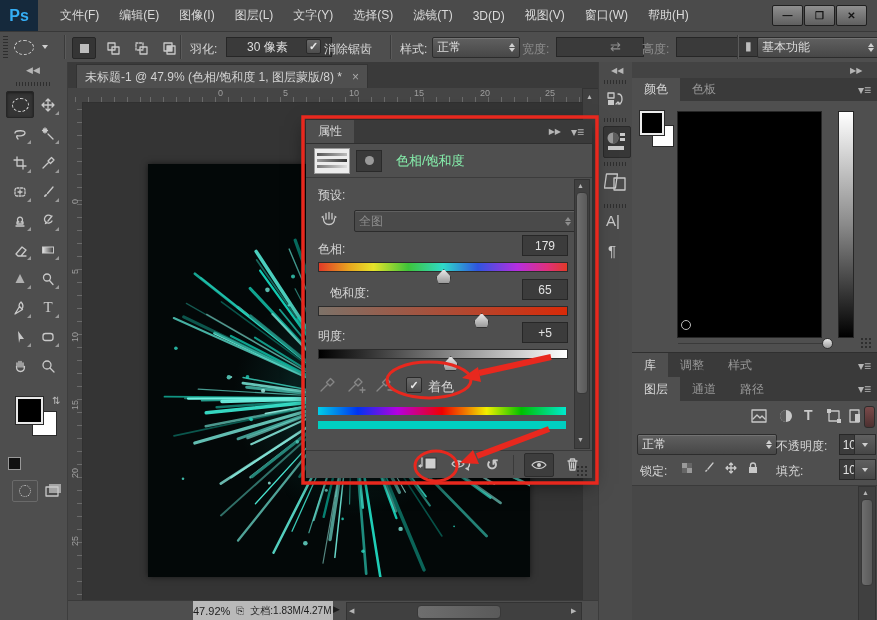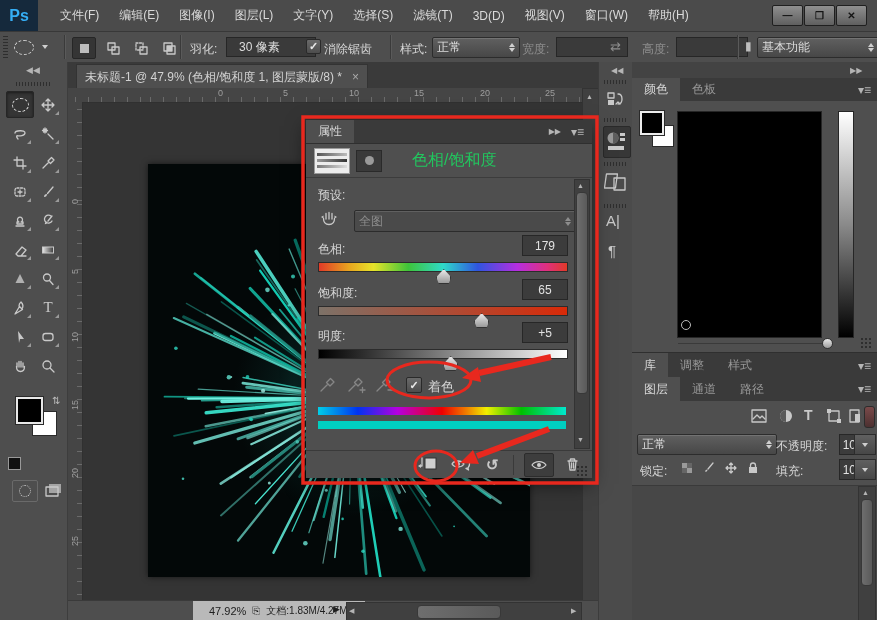--- a/index.html
+++ b/index.html
@@ -8,21 +8,21 @@
   .abs{position:absolute}
   .row{display:flex;align-items:center}
   
   .dd{background:linear-gradient(#606060,#474747);border:1px solid #2c2c2c;border-radius:2px;
       display:flex;align-items:center;padding:0 4px;color:#dcdcdc;box-shadow:inset 0 1px 0 rgba(255,255,255,.12)}
   .dd.dis{background:#4a4a4a;color:#8d8d8d}
   .ud{margin-left:auto;display:flex;flex-direction:column;gap:1px;align-items:center;padding-left:4px}
   .tu{width:0;height:0;border-left:3px solid transparent;border-right:3px solid transparent;border-bottom:4px solid #cfcfcf}
   .td{width:0;height:0;border-left:3px solid transparent;border-right:3px solid transparent;border-top:4px solid #cfcfcf}
   .dis .tu{border-bottom-color:#8d8d8d}.dis .td{border-top-color:#8d8d8d}
-  .inp{background:#3a3a3a;border:1px solid #262626;color:#dcdcdc;display:flex;align-items:center;padding:0 12px}
+  .inp{background:#3a3a3a;border:1px solid #262626;color:#dcdcdc;display:flex;align-items:center;padding:0 20px}
   .vbox{background:#3c3c3c;border:1px solid #272727;color:#e2e2e2;display:flex;align-items:center;justify-content:center}
   .tabbar{background:#3a3a3a;border-bottom:1px solid #2f2f2f}
   .ptab{height:100%;display:flex;align-items:center;padding:0 12px;background:#4f4f4f;color:#d8d8d8}
   .ptab.off{background:transparent;color:#979797}
   .sep{width:1px;background:#3a3a3a;box-shadow:1px 0 0 #5a5a5a}
   .grip{background-image:repeating-linear-gradient(90deg,#2e2e2e 0 1px,transparent 1px 3px);height:4px}
   .gripc{background-image:radial-gradient(#2e2e2e 30%,transparent 32%);background-size:4px 4px}
   .menu-item{padding:0 10px;height:100%;display:flex;align-items:center;color:#dadada}
   .chk{width:13px;height:13px;background:linear-gradient(#6a6a6a,#4d4d4d);border:1px solid #2a2a2a;border-radius:2px;
        display:flex;align-items:center;justify-content:center;color:#e8e8e8;font-size:11px;font-weight:bold}
@@ -465,21 +465,21 @@
           <circle cx="99.505496120657" cy="212.90084471810962" r="1.9" fill="hsl(172,70%,48%)" opacity="0.8"></circle>
         </svg>
     </div>
 
     <div class="abs scroll" style="left:514px;top:26px;width:15px;height:560px">
       <div class="abs arrbox" style="left:0;top:2px;width:13px;height:10px">▲</div>
 
     </div>
 
     <div class="abs" style="left:0;top:538px;width:530px;height:20px;background:#4e4e4e;border-top:1px solid #3a3a3a">
-      <div class="abs row" style="left:125px;top:0;width:140px;height:20px;background:#b9b9b9;color:#1d1d1d;padding:0 16px">
+      <div class="abs row" style="left:125px;top:0;width:140px;height:20px;background:#b9b9b9;color:#1d1d1d;padding:0 0">
         <span style="font-size:11px">47.92%</span>
         <span style="margin-left:6px;font-size:10px">⎘</span>
         <span style="margin-left:6px;font-size:10px;white-space:nowrap">文档:1.83M/4.27M</span>
       </div>
       <div class="abs" style="left:265px;top:3px;color:#1d1d1d;font-size:9px">▶</div>
 
       <div class="abs scroll" style="left:278px;top:1px;width:234px;height:17px">
         <div class="abs arrbox" style="left:2px;top:4px">◀</div>
         <div class="abs thumbv" style="left:70px;top:2px;width:82px;height:12px"></div>
         <div class="abs arrbox" style="left:224px;top:4px">▶</div>
@@ -630,21 +630,21 @@
 
     <div class="row" style="height:33px;border-bottom:1px solid #3c3c3c;padding:0 8px">
       <div style="width:30px;height:22px;background:#ececec;border:1px solid #9a9a9a;display:flex;flex-direction:column;justify-content:space-evenly;padding:1px 2px">
         <div style="height:3px;background:linear-gradient(90deg,#555,#bbb)"></div>
         <div style="height:3px;background:linear-gradient(90deg,#999,#333)"></div>
         <div style="height:3px;background:linear-gradient(90deg,#777,#ddd)"></div>
       </div>
       <div style="width:24px;height:20px;background:#3a3a3a;border:1px solid #2a2a2a;margin-left:6px;display:flex;align-items:center;justify-content:center">
           <span style="width:9px;height:9px;border-radius:50%;background:#9a9a9a"></span>
         </div>
-      <span style="margin-left:30px;font-size:16px;color:#22c55e">色相/饱和度</span>
+      <span style="margin-left:14px;font-size:13px;color:#86efac">色相/饱和度</span>
     </div>
 
     <div class="abs" style="left:0;top:57px;width:286px;height:272px">
 
       <span class="abs" style="left:12px;top:10px">预设:</span>
 
       <div class="abs" style="left:12px;top:32px">
         <svg width="22" height="20">
             <path class="ico" d="M8 10V4.5M11 10V3.5M14 10V4.5M5.5 9.5c0 4 2 6 5.5 6s5.5-2 5.5-6"></path>
             <path class="ico f" d="M3 7l2.5-1.5v3zM19 7l-2.5-1.5v3z" transform="translate(0,1)"></path>
@@ -658,21 +658,21 @@
           </span>
       </div>
 
       <span class="abs" style="left:12px;top:64px">色相:</span>
       <div class="abs vbox" style="left:216px;top:58px;width:44px;height:19px">179</div>
       <div class="abs" style="left:12px;top:85px;width:248px;height:8px;border:1px solid #2c2c2c;
            background:linear-gradient(90deg,#e03a28 0%,#e8a41f 12%,#e6e32a 22%,#3ec43a 36%,#2fd9c8 50%,#2f55e0 64%,#b62ee0 80%,#e0307c 92%,#e03a28 100%)">
         <span class="slider-thumb" style="left:calc(49.7% - 6px);top:6px"></span>
       </div>
 
-      <span class="abs" style="left:12px;top:108px">饱和度:</span>
+      <span class="abs" style="left:24px;top:108px">饱和度:</span>
       <div class="abs vbox" style="left:216px;top:102px;width:44px;height:19px">65</div>
       <div class="abs" style="left:12px;top:129px;width:248px;height:8px;border:1px solid #2c2c2c;background:linear-gradient(90deg,#7d7268,#d92a08)">
         <span class="slider-thumb" style="left:calc(65% - 6px);top:6px"></span>
       </div>
 
       <span class="abs" style="left:12px;top:151px">明度:</span>
       <div class="abs vbox" style="left:216px;top:145px;width:44px;height:19px">+5</div>
       <div class="abs" style="left:12px;top:172px;width:248px;height:8px;border:1px solid #2c2c2c;background:linear-gradient(90deg,#000,#fff)">
         <span class="slider-thumb" style="left:calc(52.5% - 6px);top:6px"></span>
       </div>

